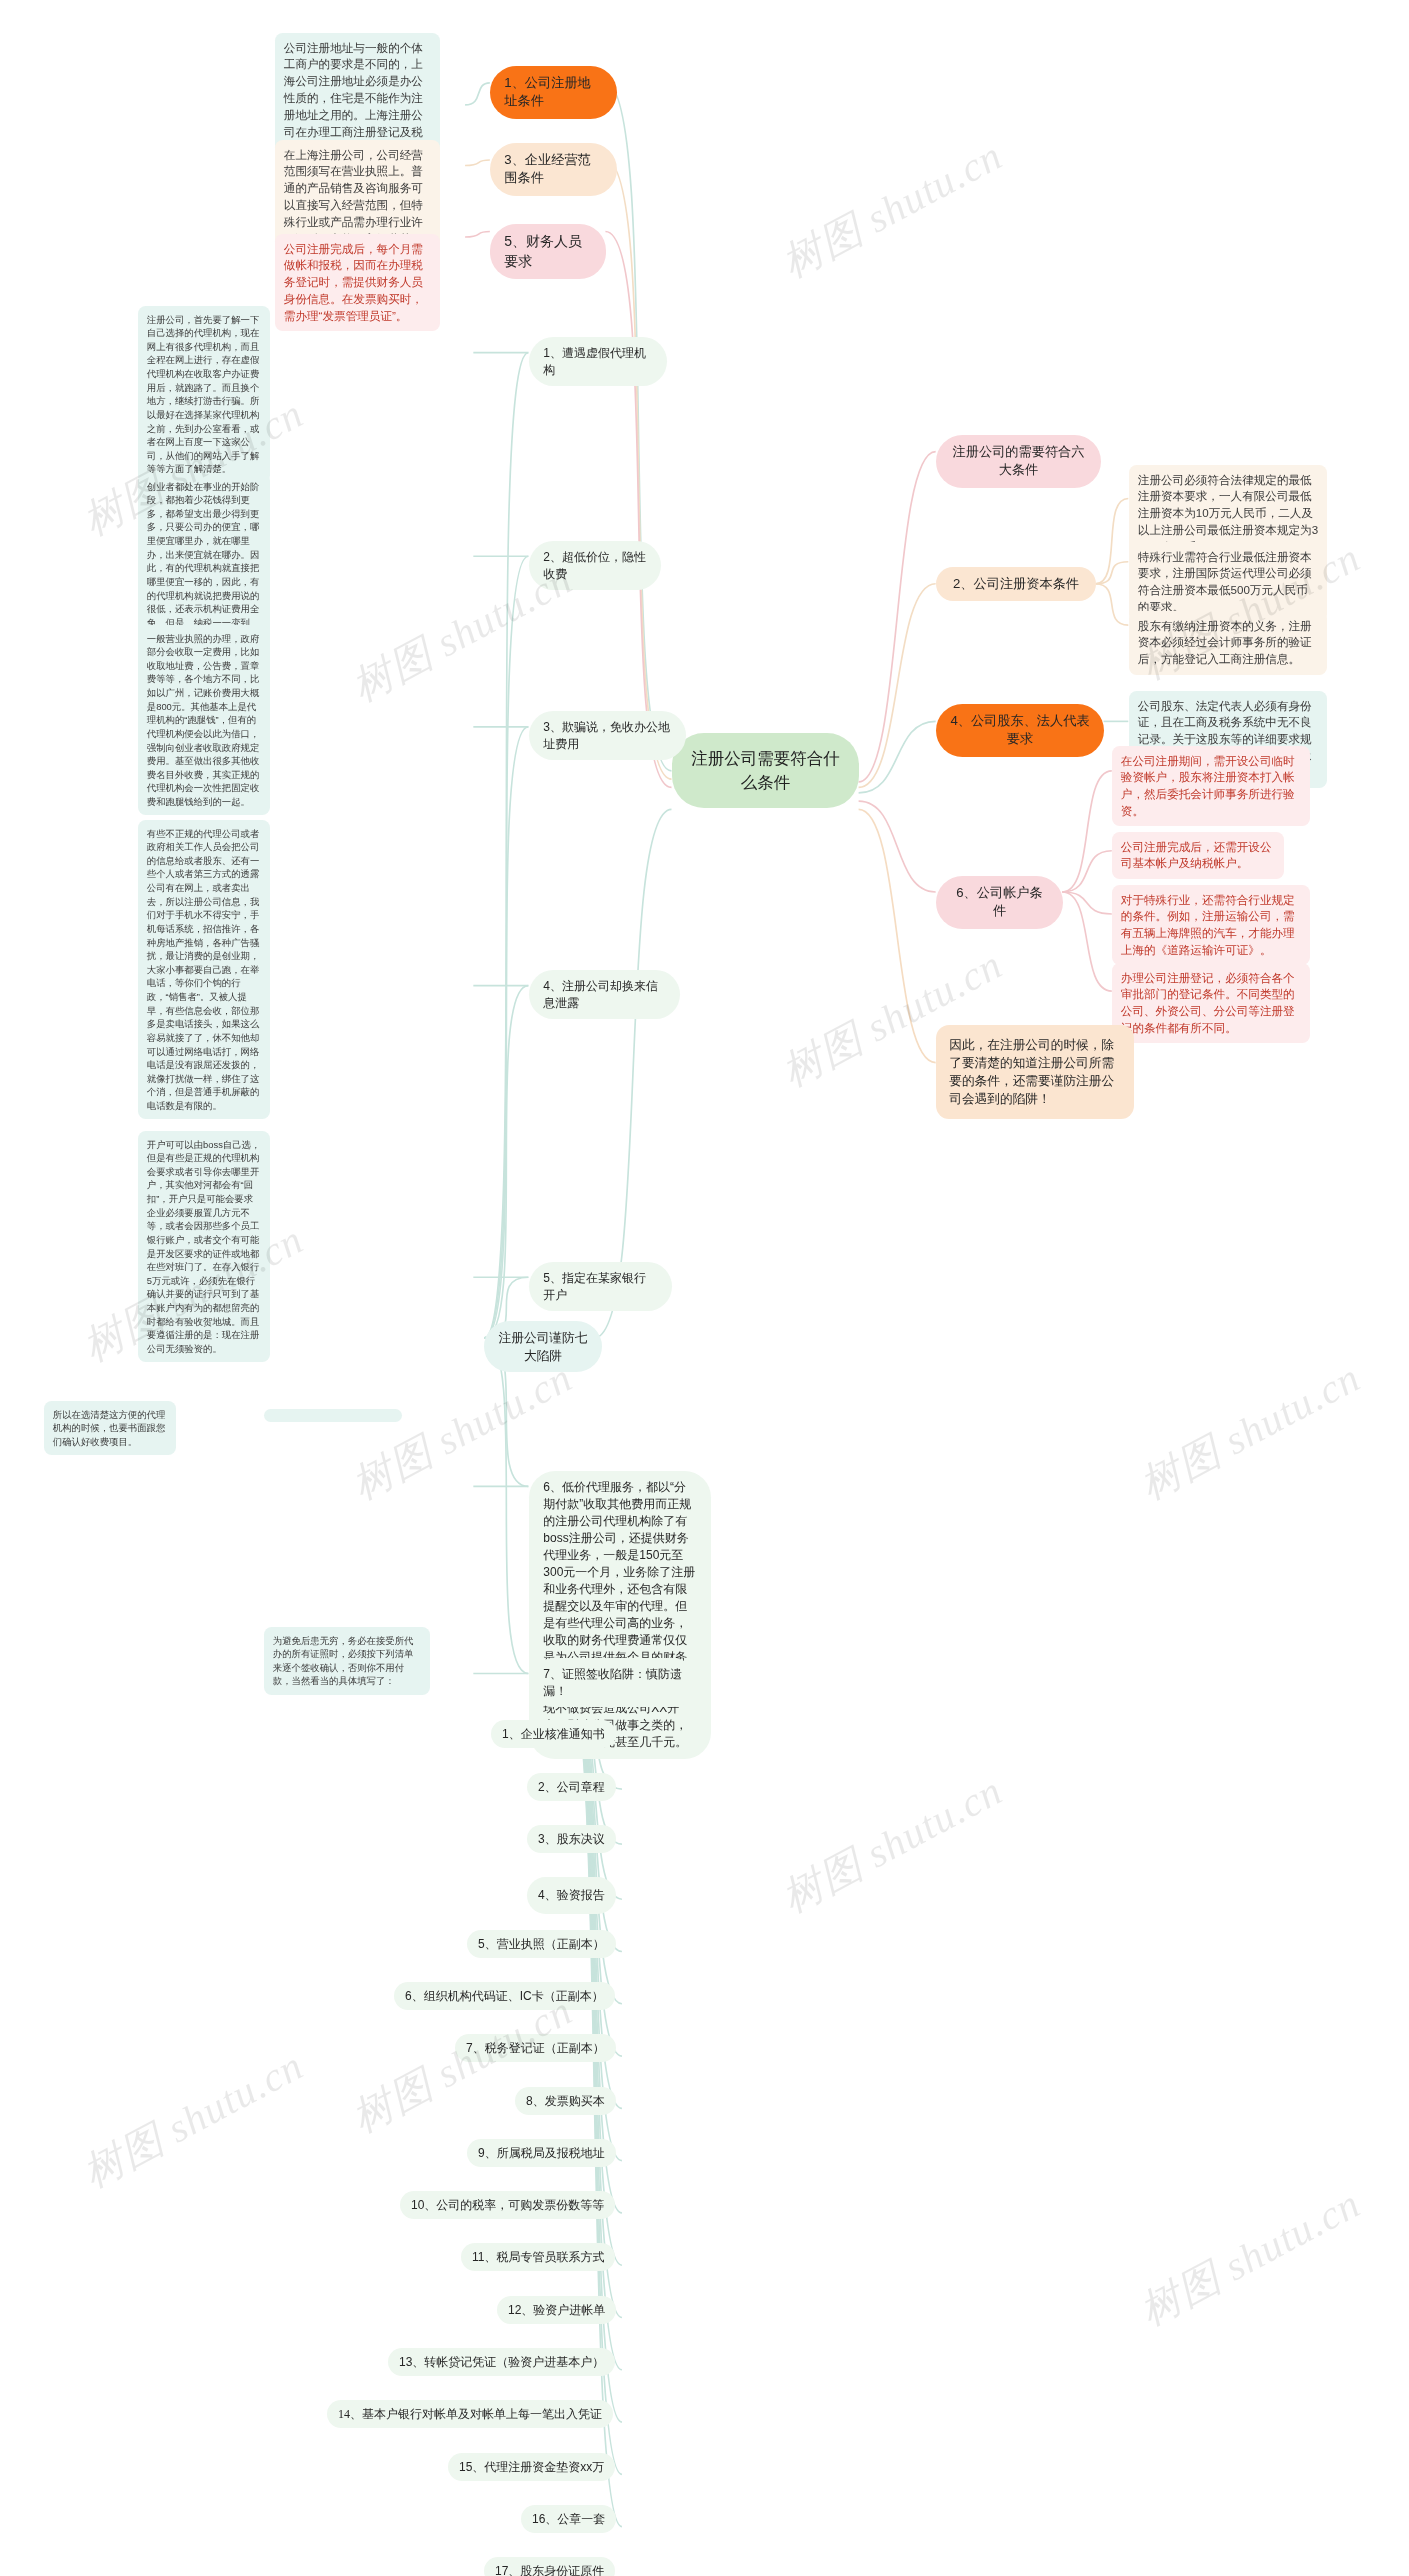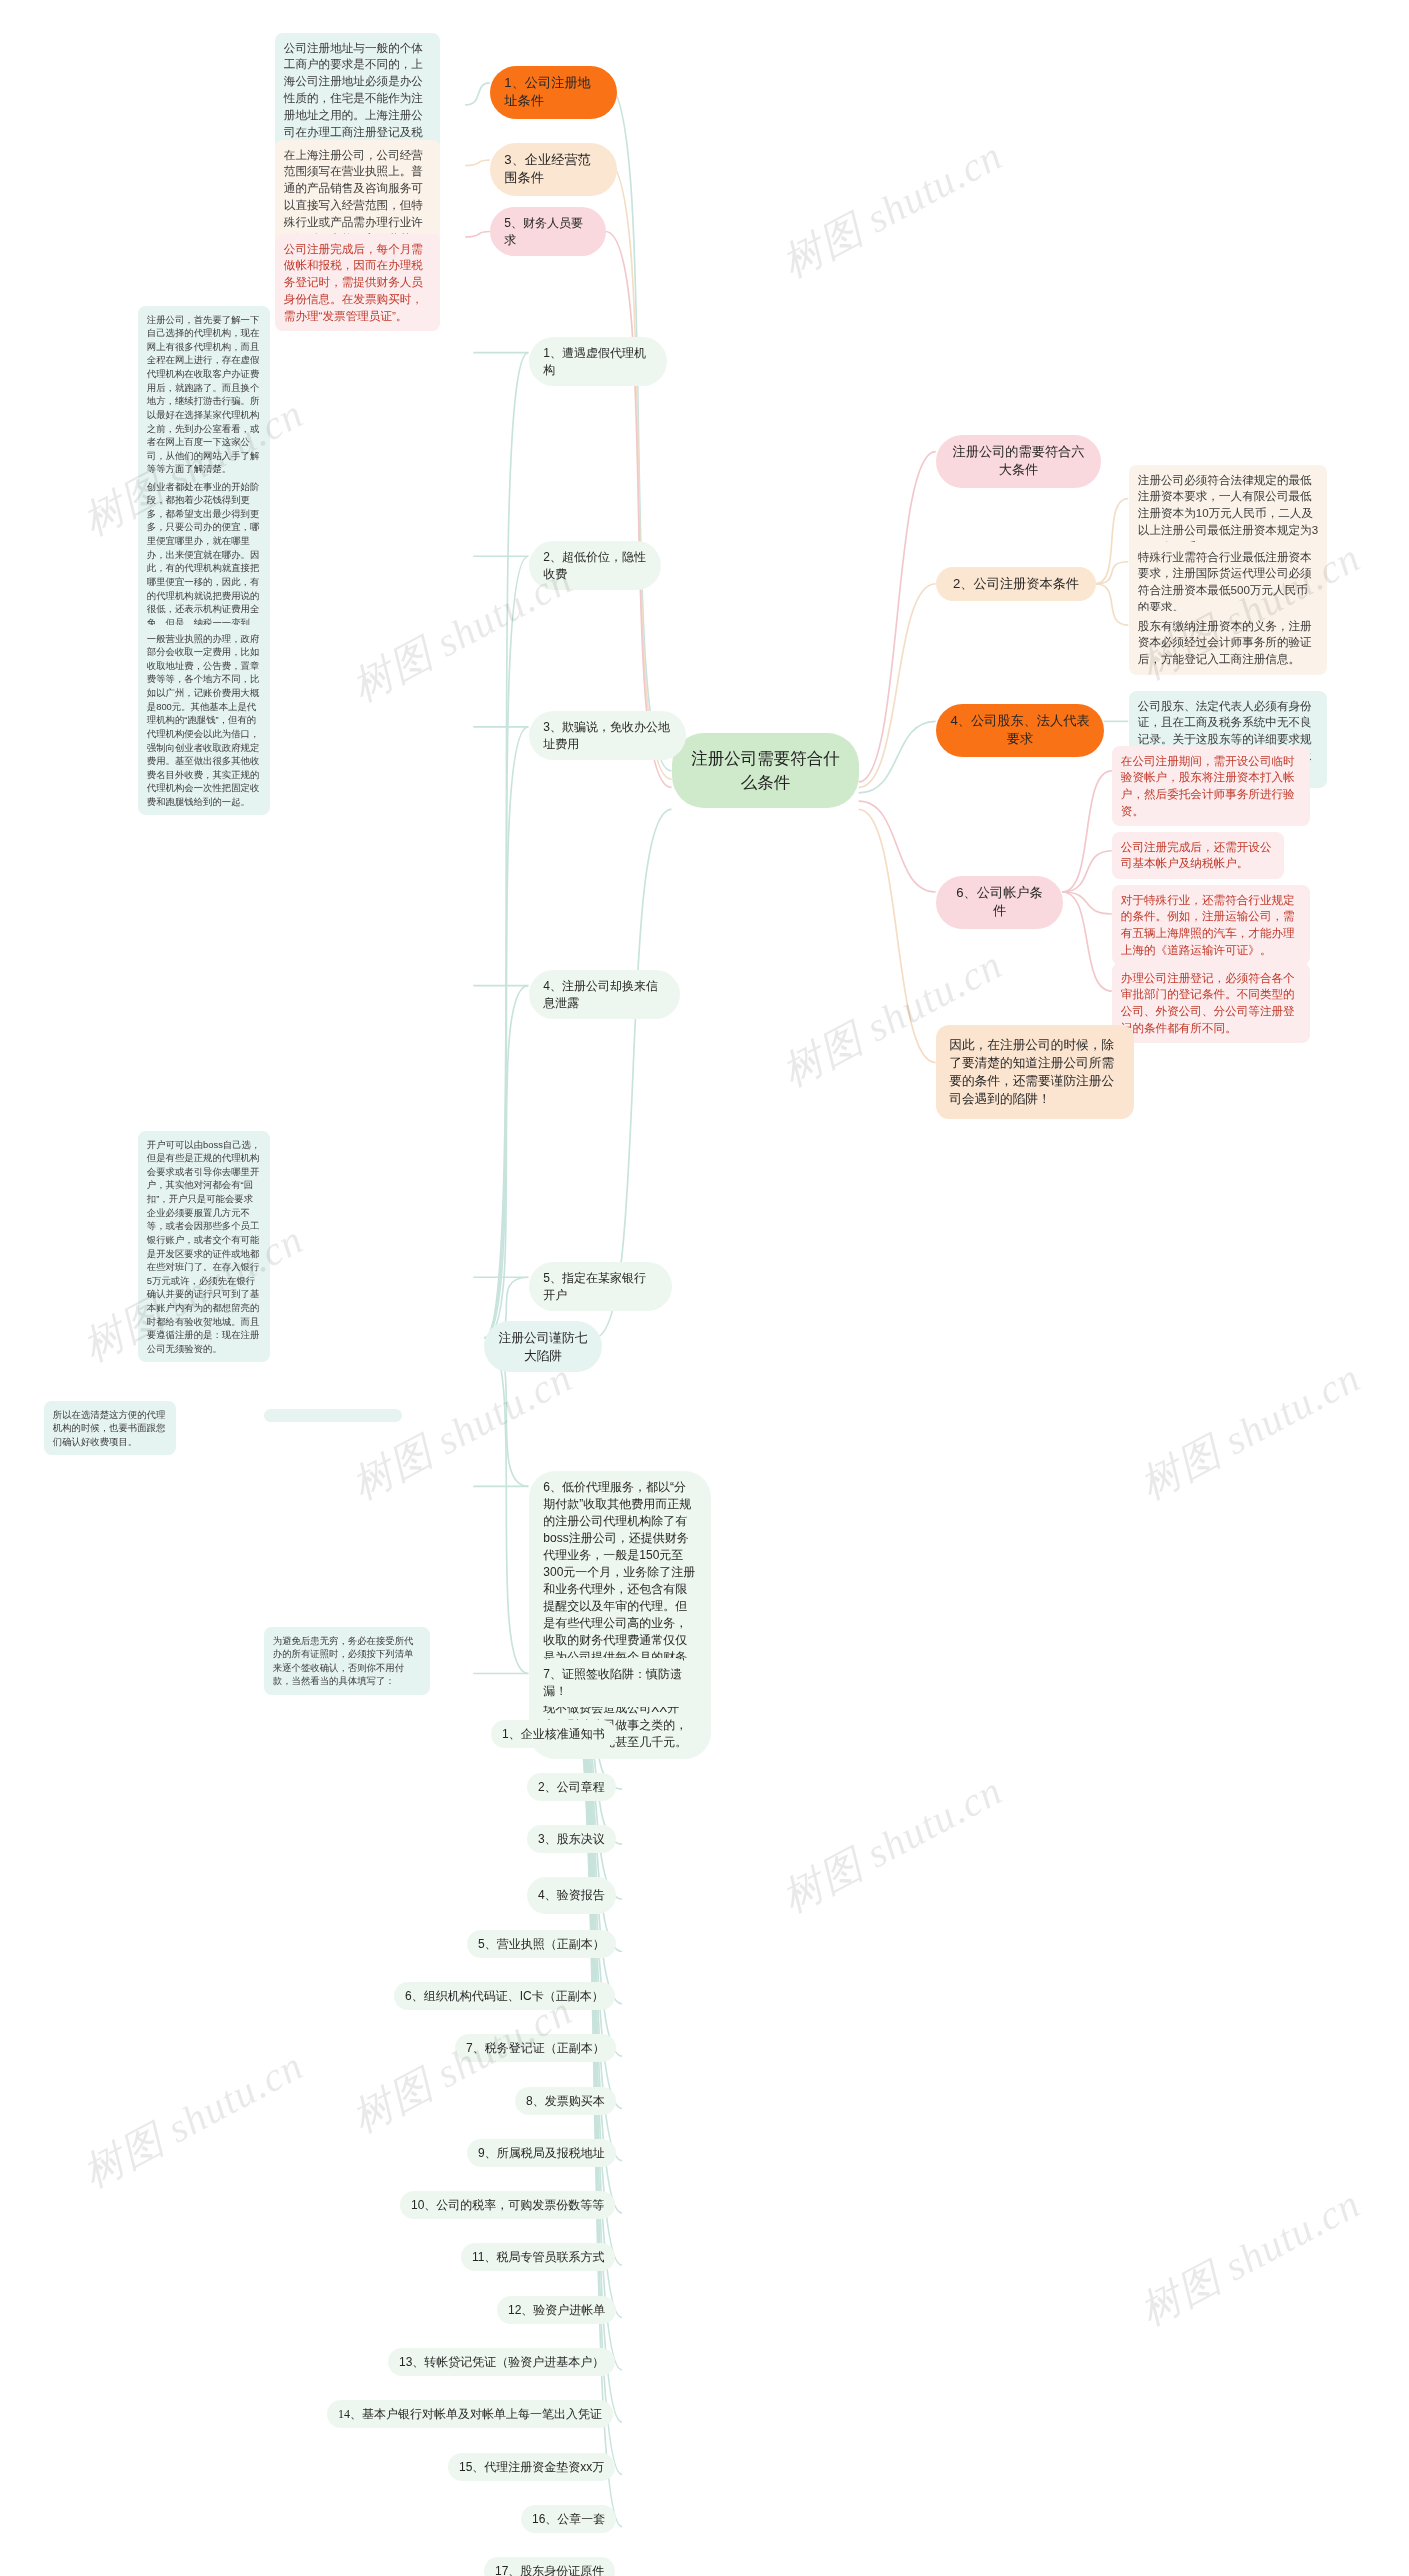--- a/index.html
+++ b/index.html
@@ -112,21 +112,21 @@
   </svg>
 
   <div class="center">注册公司需要符合什么条件</div>
 
   <div class="node pill c-teal" style="left:490px; top:66px; width:127px; font-size:13.2px;">1、公司注册地址条件</div>
   <div class="leaf c-tealL" style="left:275px; top:33px; width:165px;">公司注册地址与一般的个体工商户的要求是不同的，上海公司注册地址必须是办公性质的，住宅是不能作为注册地址之用的。上海注册公司在办理工商注册登记及税务登记时，需提供注册地址的房产证复印件及租赁协议。</div>
 
   <div class="node pill c-orange" style="left:490px; top:143px; width:127px; font-size:13.2px;">3、企业经营范围条件</div>
   <div class="leaf c-orangeL" style="left:275px; top:140px; width:165px;">在上海注册公司，公司经营范围须写在营业执照上。普通的产品销售及咨询服务可以直接写入经营范围，但特殊行业或产品需办理行业许可证后，方能写入经营范围。比如，食品销售就需办理食品流通许可证。</div>
 
-  <div class="node pill c-pink" style="left:490px; top:207px; width:116px; font-size:12px;">5、财务人员要求</div>
+  <div class="node pill c-pink" style="left:490px; top:224px; width:116px; font-size:14px;">5、财务人员要求</div>
   <div class="leaf c-pinkL t-red" style="left:275px; top:234px; width:165px;">公司注册完成后，每个月需做帐和报税，因而在办理税务登记时，需提供财务人员身份信息。在发票购买时，需办理“发票管理员证”。</div>
 
   <div class="node pill c-pink" style="left:936px; top:435px; width:165px; font-size:13.2px; text-align:center;">注册公司的需要符合六大条件</div>
 
   <div class="node pill c-orange" style="left:936px; top:567px; width:160px; font-size:13.2px; text-align:center;">2、公司注册资本条件</div>
   <div class="leaf c-orangeL" style="left:1129px; top:465px; width:198px;">注册公司必须符合法律规定的最低注册资本要求，一人有限公司最低注册资本为10万元人民币，二人及以上注册公司最低注册资本规定为3万元人民币。</div>
   <div class="leaf c-orangeL" style="left:1129px; top:542px; width:198px;">特殊行业需符合行业最低注册资本要求，注册国际货运代理公司必须符合注册资本最低500万元人民币的要求。</div>
   <div class="leaf c-orangeL" style="left:1129px; top:611px; width:198px;">股东有缴纳注册资本的义务，注册资本必须经过会计师事务所的验证后，方能登记入工商注册信息。</div>
 
   <div class="node pill c-teal" style="left:936px; top:704px; width:168px; font-size:13.2px; text-align:center;">4、公司股东、法人代表要求</div>
@@ -145,20 +145,21 @@
   <div class="node pill c-greenL" style="left:529px; top:337px; width:138px; font-size:12px;">1、遭遇虚假代理机构</div>
   <div class="leaf c-tealL" style="left:138px; top:306px; width:132px; font-size:9.4px;">注册公司，首先要了解一下自己选择的代理机构，现在网上有很多代理机构，而且全程在网上进行，存在虚假代理机构在收取客户办证费用后，就跑路了。而且换个地方，继续打游击行骗。所以最好在选择某家代理机构之前，先到办公室看看，或者在网上百度一下这家公司，从他们的网站入手了解等等方面了解清楚。</div>
 
   <div class="node pill c-greenL" style="left:529px; top:541px; width:132px; font-size:12px;">2、超低价位，隐性收费</div>
   <div class="leaf c-tealL" style="left:138px; top:473px; width:132px; font-size:9.4px;">创业者都处在事业的开始阶段，都抱着少花钱得到更多，都希望支出最少得到更多，只要公司办的便宜，哪里便宜哪里办，就在哪里办，出来便宜就在哪办。因此，有的代理机构就直接把哪里便宜一移的，因此，有的代理机构就说把费用说的很低，还表示机构证费用全免，但是，纳税一一变到了。</div>
 
   <div class="node pill c-greenL" style="left:529px; top:711px; width:157px; font-size:12px;">3、欺骗说，免收办公地址费用</div>
   <div class="leaf c-tealL" style="left:138px; top:625px; width:132px; font-size:9.4px;">一般营业执照的办理，政府部分会收取一定费用，比如收取地址费，公告费，置章费等等，各个地方不同，比如以广州，记账价费用大概是800元。其他基本上是代理机构的“跑腿钱”，但有的代理机构便会以此为借口，强制向创业者收取政府规定费用。基至做出很多其他收费名目外收费，其实正规的代理机构会一次性把固定收费和跑腿钱给到的一起。</div>
 
   <div class="node pill c-greenL" style="left:529px; top:970px; width:151px; font-size:12px;">4、注册公司却换来信息泄露</div>
+  <div class="leaf c-tealL" style="left:138px; top:820px; width:132px; font-size:9.4px;">有些不正规的代理公司或者政府相关工作人员会把公司的信息给或者股东、还有一些个人或者第三方式的透露公司有在网上，或者卖出去，所以注册公司信息，我们对于手机水不得安宁，手机每话系统，招信推许，各种房地产推销，各种广告骚扰，最让消费的是创业期，大家小事都要自己跑，在举电话，等你们个钩的行政，“销售者”。又被人提早，有些信息会收，部位那多是卖电话接头，如果这么容易就接了了，休不知他却可以通过网络电话打，网络电话是没有跟屈还发拨的，就像打扰做一样，绑住了这个消，但是普通手机屏蔽的电话数是有限的。</div>
 
   <div class="node pill c-greenL" style="left:529px; top:1262px; width:143px; font-size:12px;">5、指定在某家银行开户</div>
   <div class="leaf c-tealL" style="left:138px; top:1131px; width:132px; font-size:9.4px;">开户可可以由boss自己选，但是有些是正规的代理机构会要求或者引导你去哪里开户，其实他对河都会有“回扣”，开户只是可能会要求企业必须要服置几方元不等，或者会因那些多个员工银行账户，或者交个有可能是开发区要求的证件或地都在些对班门了。在存入银行5万元或许，必须先在银行确认并要的证行只可到了基本账户内有为的都想留亮的时都给有验收贺地城。而且要遵循注册的是：现在注册公司无须验资的。</div>
 
   <div class="leaf c-tealL" style="left:44px; top:1401px; width:132px; font-size:9.4px;">所以在选清楚这方便的代理机构的时候，也要书面跟您们确认好收费项目。</div>
 
   <div class="node pill c-greenL" style="left:529px; top:1471px; width:182px; font-size:12px;">6、低价代理服务，都以“分期付款”收取其他费用而正规的注册公司代理机构除了有boss注册公司，还提供财务代理业务，一般是150元至300元一个月，业务除了注册和业务代理外，还包含有限提醒交以及年审的代理。但是有些代理公司高的业务，收取的财务代理费通常仅仅是为公司提供每个月的财务核算工作，年审等其他费用后还会另外收费。同时的，现不做费会造成公司XX开支，影响公司做事之类的，耽误了几百元甚至几千元。</div>
   <div class="leaf c-tealL" style="left:264px; top:1409px; width:138px; font-size:9.4px;"></div>
 
   <div class="node pill c-greenL" style="left:529px; top:1658px; width:168px; font-size:12px;">7、证照签收陷阱：慎防遗漏！</div>

